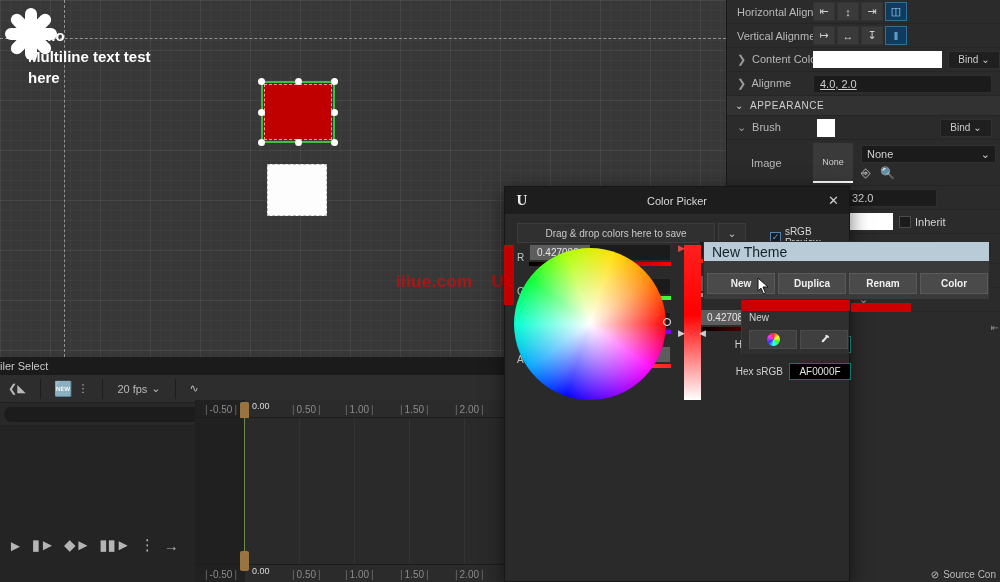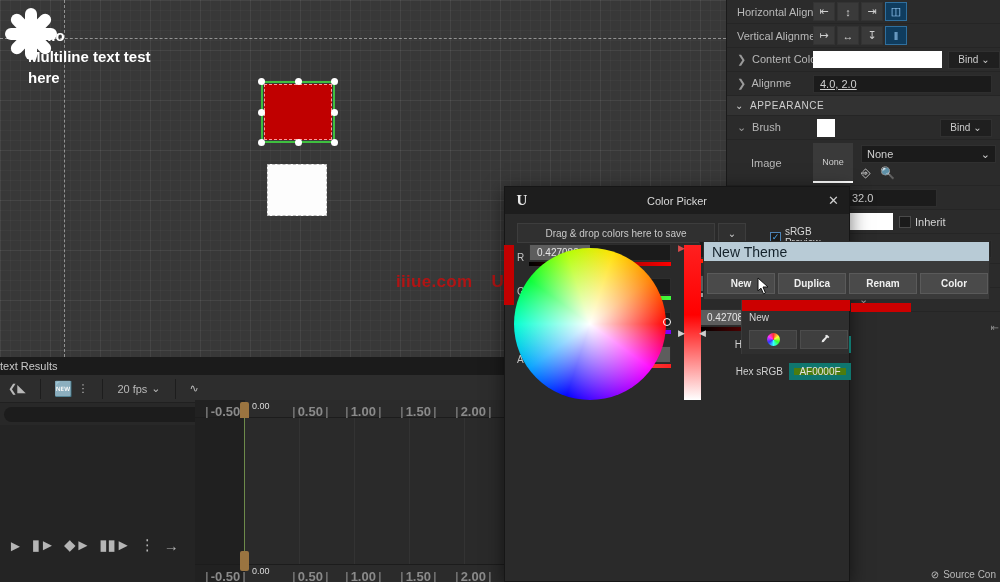--- a/index.html
+++ b/index.html
@@ -67,21 +67,21 @@
     border-radius:8px; }
   .filter-ico { margin-left:8px; font-size:11px; color:#8d8d8d; }
   .num-amber { margin-left:10px; font-size:11px; color:#b58434; }
 
   .tl-wrap { position:absolute; left:195px; top:400px; width:531px; height:182px; }
   .tl-ruler { position:relative; height:18px; background:#2b2b2b;
     border-bottom:1px solid #1c1c1c; }
   .tl-body { position:relative; height:146px; background:#2a2a2a; }
   .tl-ruler2 { position:relative; height:18px; background:#2b2b2b;
     border-top:1px solid #1c1c1c; }
-  .tick { position:absolute; top:4px; font-size:13px; color:#8a8a8a; white-space:nowrap;font-weight:bold; }
+  .tick { position:absolute; top:4px; font-size:10px; color:#8a8a8a; white-space:nowrap; }
   .tick:before,.tick:after { content:"|"; color:#6e6e6e; margin:0 2px; }
   .gridline { position:absolute; top:0; bottom:0; width:1px; background:rgba(255,255,255,.045); }
   .playhead { position:absolute; top:0; bottom:0; width:1px; background:#6d8a4a; }
   .playhead-cap { position:absolute; top:2px; left:-4px; width:9px; height:22px;
     background:#9a7440; border-radius:2px; }
   .playhead-lbl { position:absolute; font-size:9px; color:#dcdcdc; }
   .noanim { position:absolute; right:12px; top:6px; font-size:17px; color:#d0d0d0; white-space:nowrap; }
   .dim-left { position:absolute; left:0; top:0; bottom:0; width:50px; background:rgba(0,0,0,.22); }
 
   .transport { position:absolute; left:0; top:531px; width:195px; height:28px;
@@ -154,22 +154,22 @@
 
   .sl { position:absolute; width:142px; }
   .sl .cap { position:absolute; left:-12px; top:8px; font-size:10px; color:#c5c5c5; }
   .sl .box { height:17px; background:#1b1b1b; border:1px solid #2d2d2d;
     font-size:10px; color:#e6e6e6; display:flex; align-items:center; padding-left:7px; position:relative; }
   .sl .fill { position:absolute; left:0; top:0; bottom:0; background:#5d5d5d; }
   .sl .txt { position:relative; }
   .sl .grad { height:4px; margin-top:1px; }
 
   .hexlbl { position:absolute; font-size:10px; color:#d0d0d0; text-align:right; }
-  .hexbox { position:absolute; width:62px; height:17px; background:#4d7c0f;
-    border:5px solid #0f766e; font-size:10px; color:#e2e2e2; display:flex;
+  .hexbox { position:absolute; width:62px; height:17px; background:#000000;
+    border:1px solid #0f766e; font-size:10px; color:#e2e2e2; display:flex;
     align-items:center; justify-content:center; }
 
   .dlg-foot { position:absolute; left:0; right:0; bottom:0; height:27px;
     background:#2a2a2a; display:flex; align-items:center; justify-content:center; gap:12px; }
   .foot-btn { width:94px; height:18px; background:#3a3a3a; border:1px solid #474747;
     font-size:10px; color:#e8e8e8; display:flex; align-items:center; justify-content:center; }
 
   
   .theme-pop { position:absolute; left:703px; top:241px; width:287px; height:59px;
     background:#3a3a3a; border:1px solid #2b2b2b; z-index:20; }
@@ -241,21 +241,21 @@
 
     <div class="white-box"></div>
   </div>
 
   <div class="watermark">
     <span>iiiue.com</span>
     <span class="wm2">Ue资源站</span>
   </div>
 
   <div class="anim">
-    <div class="anim-title">text Results</div>
+    <div class="anim-title">iler Select</div>
 
     <div class="anim-toolbar">
       <div class="tb-item">❮◣</div>
       <div class="tb-sep"></div>
       <div class="tb-item">
         <span class="magnet">🆕</span>
         <span>⋮</span>
       </div>
       <div class="tb-sep"></div>
       <div class="tb-item">

